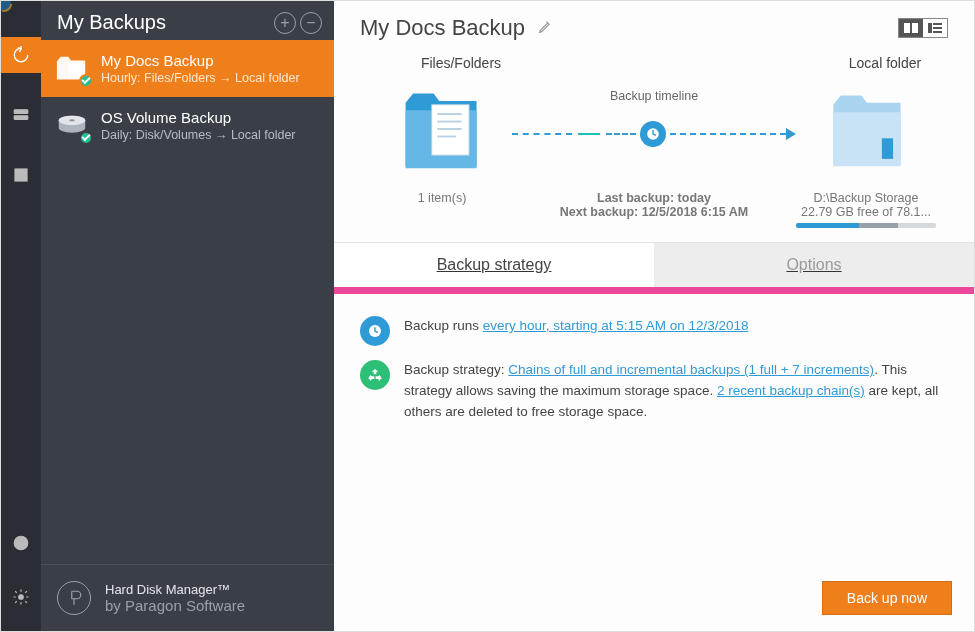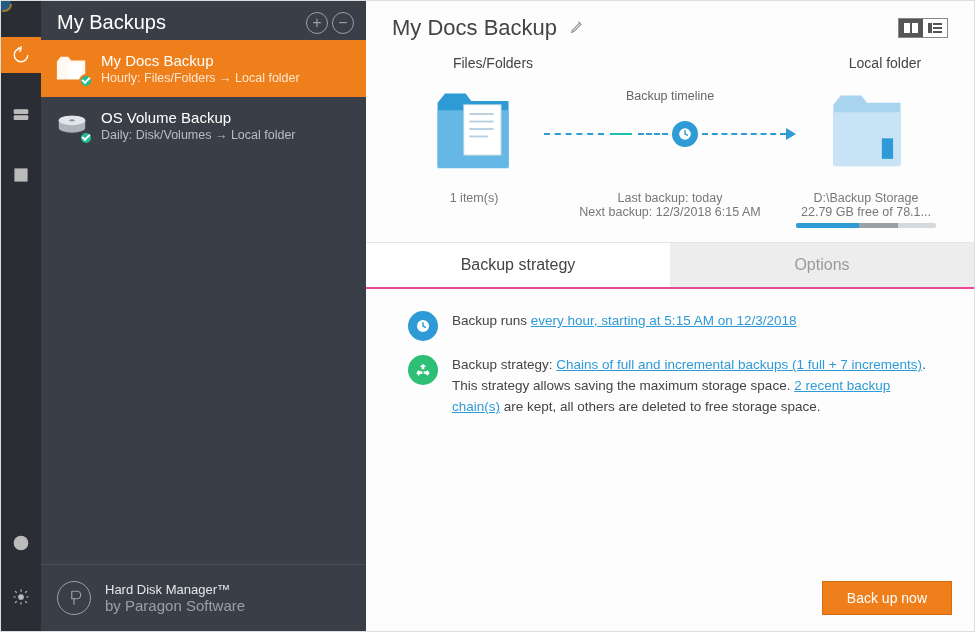--- a/index.html
+++ b/index.html
@@ -3,21 +3,21 @@
 <meta charset="utf-8">
 <style>
 * { box-sizing: border-box; margin: 0; padding: 0; }
 body { font-family: "Segoe UI", Arial, sans-serif; font-size: 13px; color: #333; background:#fff; width:975px; height:632px; overflow:hidden; display:flex; border:1px solid #ddd;}
 .iconbar { width:40px; background:#2a2d33; display:flex; flex-direction:column; align-items:center; padding-top:36px; gap:24px; position:relative;}
 .iconbar .tab { width:40px; height:36px; display:flex; align-items:center; justify-content:center; color:#bbb; cursor:pointer;}
 .iconbar .tab.active { background:#ef7f1a; color:#fff;}
 .iconbar .bottom { margin-top:auto; display:flex; flex-direction:column; align-items:center; gap:18px; padding-bottom:16px;}
 .iconbar svg { width:18px; height:18px; fill:currentColor; stroke:currentColor;}
 .iconbar .tab.active svg{stroke:#fff;fill:none;}
-.sidebar { width:325px; background:#3a3f47; color:#e6e6e6; display:flex; flex-direction:column;}
+.sidebar { width:293px; background:#3a3f47; color:#e6e6e6; display:flex; flex-direction:column;}
 .sidebar-header { display:flex; align-items:center; justify-content:space-between; padding:10px 12px 6px 16px;}
 .sidebar-title { font-size:20px; font-weight:400; color:#fff;}
 .hd-btns { display:flex; gap:4px;}
 .circ { width:22px; height:22px; border:1.5px solid #9aa0a8; border-radius:50%; display:flex; align-items:center; justify-content:center; color:#9aa0a8; font-size:16px; line-height:1; cursor:pointer;}
 .backup-item { display:flex; align-items:center; gap:12px; padding:12px 14px; cursor:pointer;}
 .backup-item.selected { background:#ef7f1a; }
 .backup-item.selected .bi-sub{color:#ffe7d2;}
 .bi-icon { width:34px; height:30px; position:relative; flex-shrink:0;}
 .bi-texts { display:flex; flex-direction:column; gap:2px;}
 .bi-title { color:#fff; font-size:15px;}
@@ -41,36 +41,36 @@
 .vt.active{background:#555;color:#fff;}
 .vt:not(.active){background:#fff;color:#555;}
 .timeline-row{display:flex;align-items:flex-start;justify-content:space-between;padding:10px 38px 8px 38px;text-align:center;}
 .tl-col{display:flex;flex-direction:column;align-items:center;flex:0 0 140px;}
 .tl-mid{flex:1;display:flex;flex-direction:column;align-items:center;position:relative;padding-top:12px;}
 .tl-head{font-size:14px;color:#444;margin-bottom:8px;margin-left:38px;}
 .tl-img{height:100px;display:flex;align-items:center;justify-content:center;}
 .tl-img svg{width:84px;height:96px;}
 .info-row{display:flex;justify-content:space-between;padding:4px 38px 14px 38px;text-align:center;color:#777;font-size:12.5px;gap:16px;}
 .info-col{flex:0 0 140px;}
-.info-mid{flex:1;}
+.info-mid{flex:1;font-weight:bold;}
 .storage-bar{width:140px;height:5px;background:#d6d9dc;margin:4px auto 0;position:relative;border-radius:2px;overflow:hidden;}
 .storage-bar .used{position:absolute;left:0;top:0;bottom:0;width:45%;background:#2e9bd6;}
 .storage-bar .other{position:absolute;left:45%;top:0;bottom:0;width:28%;background:#9aa0a8;}
 .arrow-line{display:flex;align-items:center;justify-content:center;gap:0;margin-top:14px;width:100%;}
 .dashes{border-top:2.5px dashed #2e9bd6;flex:1;height:0;}
 .short-solid{border-top:2.5px solid #19c2b3;width:22px;margin:0 6px;}
 .clock-icn{width:26px;height:26px;border-radius:50%;background:#2e9bd6;display:flex;align-items:center;justify-content:center;margin:0 4px;}
 .clock-icn svg{width:14px;height:14px;fill:#fff;}
 .arrowhead{width:0;height:0;border-top:6px solid transparent;border-bottom:6px solid transparent;border-left:10px solid #2e9bd6;}
 .tl-mid-label{font-size:12.5px;color:#666;margin-bottom:4px;}
-.tabs{display:flex;background:#000000;border-top:1px solid #e4e4e4;border-bottom:2px solid #ec4899;}
+.tabs{display:flex;background:#000000;border-top:1px solid #e4e4e4;border-bottom:7px solid #ec4899;text-decoration:underline;}
 .tab-m{flex:1;text-align:center;padding:13px 0;font-size:16px;cursor:pointer;}
 .tab-m.active{background:#fff;color:#444;}
 .tab-m.inactive{background:#ededed;color:#9a9a9a;}
-.strategy{padding:22px 42px;display:flex;flex-direction:column;gap:14px;}
+.strategy{padding:22px 26px;display:flex;flex-direction:column;gap:14px;}
 .s-row{display:flex;align-items:flex-start;gap:14px;}
 .s-ico{width:30px;height:30px;border-radius:50%;display:flex;align-items:center;justify-content:center;flex-shrink:0;}
 .s-ico.clock{background:#2e9bd6;}
 .s-ico.recyc{background:#2dbf76;}
 .s-ico svg{width:16px;height:16px;fill:#fff;}
 .s-text{font-size:13.5px;color:#444;line-height:1.55;}
 .s-text a{color:#2e9bd6;text-decoration:underline;}
 .footer-bar{margin-top:auto;display:flex;justify-content:flex-end;padding:16px 22px;}
 .backup-btn{background:#ef7f1a;color:#fff;border:1px solid #d66d12;padding:8px 24px;font-size:14px;cursor:pointer;}
 .watermark{position:absolute;top:-6px;left:-6px;pointer-events:none;opacity:0.85;}
@@ -246,21 +246,21 @@
             <rect x="62" y="60" width="12" height="22" fill="#2e9bd6"></rect>
           </svg>
       </div>
     </div>
   </div>
 
   <div class="info-row">
     <div class="info-col">1 item(s)</div>
     <div class="info-mid">
       <div>Last backup: today</div>
-      <div>Next backup: 12/3/2018 6:15 AM</div>
+      <div>Next backup: 12/5/2018 6:15 AM</div>
     </div>
     <div class="info-col">
       <div>D:\Backup Storage</div>
       <div>22.79 GB free of 78.1...</div>
       <div class="storage-bar">
           <div class="used"></div>
           <div class="other"></div>
         </div>
     </div>
   </div>

